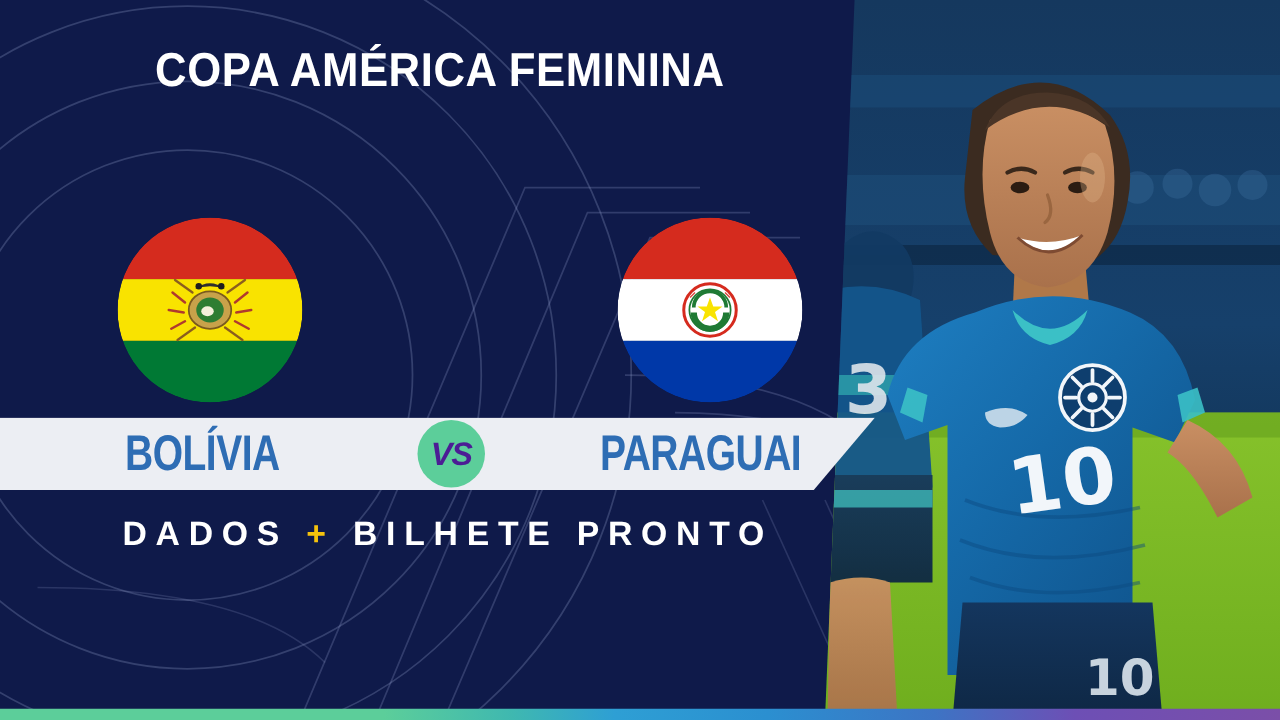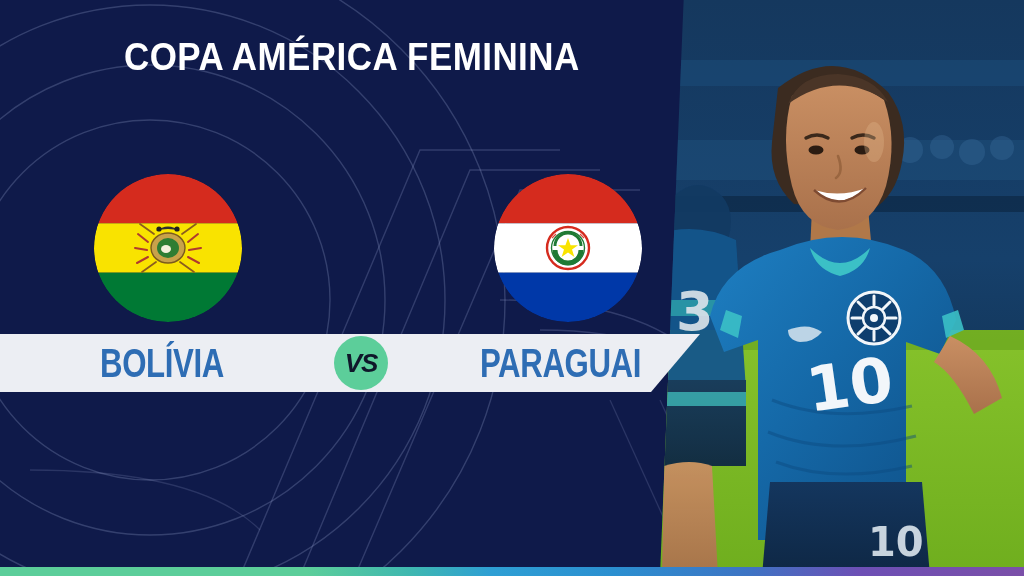--- a/index.html
+++ b/index.html
@@ -54,21 +54,21 @@
   }
   .team-left  { left:100px; transform-origin:left center; }
   .team-right { left:480px; transform-origin:left center; }
 
   .vs-badge {
     position:absolute; left:334px; top:336px; width:54px; height:54px;
     border-radius:50%; background:#5CCE9A;
     display:flex; align-items:center; justify-content:center;
   }
   .vs-badge span {
-    color:#0f172a; font-size:26px; font-weight:bold; font-style:italic;
+    color:#4c1d95; font-size:26px; font-weight:bold; font-style:italic;
     font-family:"Liberation Sans", sans-serif; letter-spacing:-1px;
   }
 
   
   .subtitle {
     position:absolute; left:98px; top:412px;
     font-size:27px; font-weight:bold; color:#FFFFFF;
     letter-spacing:7px; white-space:nowrap;
     font-family:"Liberation Sans", sans-serif;
   }
@@ -292,19 +292,22 @@
     </svg>
   </div>
 
   <div class="match-band"></div>
   <div class="team-name team-left">BOLÍVIA</div>
   <div class="vs-badge">
     <span>VS</span>
   </div>
   <div class="team-name team-right">PARAGUAI</div>
 
+  <div class="subtitle">
+    <span>DADOS</span><span> </span><span class="plus">+</span><span> </span><span>BILHETE PRONTO</span>
+  </div>
 
   <div class="footer">
 
     <div class="bottom-gradient"></div>
   </div>
 
 </div>
 
 </body></html>

